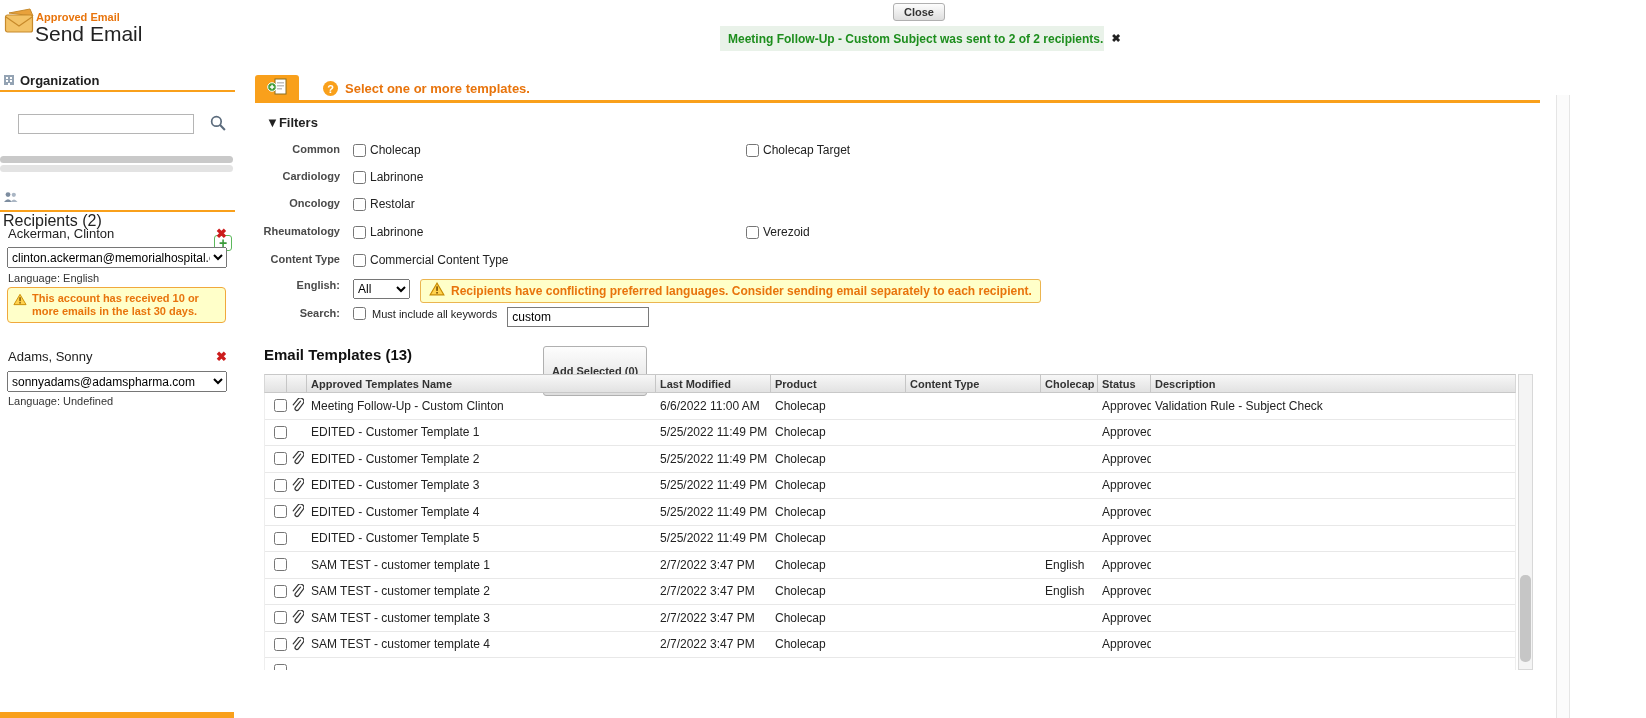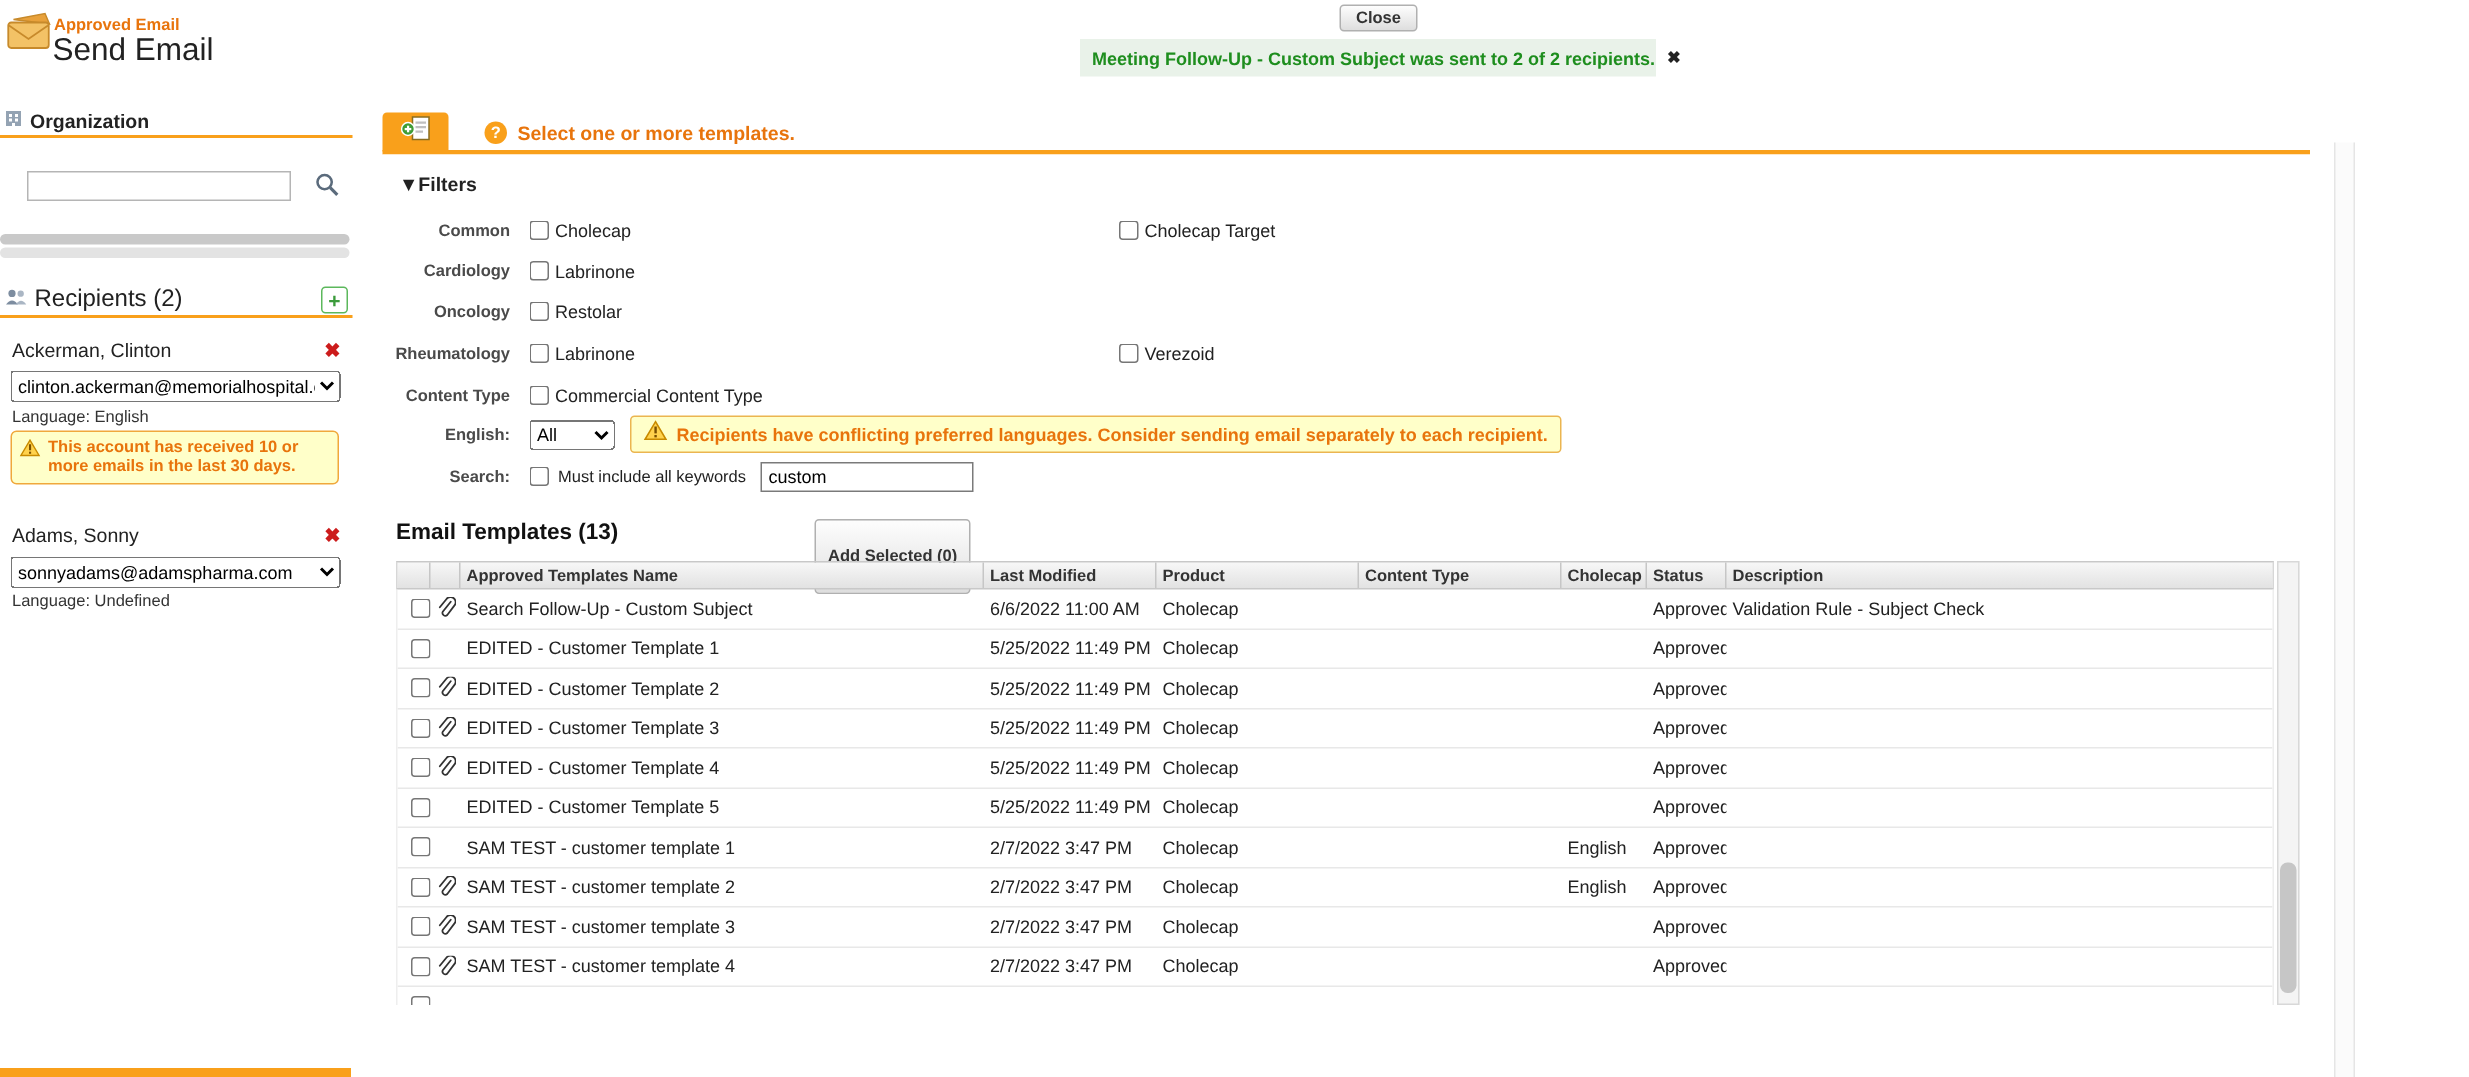--- a/index.html
+++ b/index.html
@@ -22,21 +22,21 @@
   .side-hdr { left:0; top:71px; width:235px; height:21px; border-bottom:2px solid #F9A01B;
     display:flex; align-items:center; gap:5px; padding:0 3px; }
   .side-hdr .t { font-size:13px; font-weight:bold; color:#222; }
   .org-search-input { left:18px; top:114px; width:176px; height:20px; border:1px solid #b5b5b5;
     font-size:12px; padding:0 4px; }
   .mag-btn { left:207px; top:114px; width:22px; height:20px; background:none; border:none; cursor:pointer; }
   .org-scroll { left:0; top:156px; width:233px; }
   .org-scroll .b1 { height:7px; background:#c9c9c9; border-radius:4px; }
   .org-scroll .b2 { height:7px; background:#e3e3e3; border-radius:4px; margin-top:2px; }
   .rec-hdr { left:0; top:189px; width:235px; height:23px; border-bottom:2px solid #F9A01B;
-    display:flex; align-items:center; gap:5px; padding:0 3px; }
+    display:flex; align-items:flex-start; gap:5px; padding:0 3px;flex-direction:column; }
   .add-btn { margin-left:auto; width:18px; height:18px; border:1px solid #5CB85C; border-radius:3px;
     background:#fff; color:#3B9B3B; font-weight:bold; font-size:14px; line-height:14px; cursor:pointer; }
   .rec-name-row { left:8px; width:219px; display:flex; align-items:center; justify-content:space-between; }
   .rec-name { font-size:13px; color:#222; }
   .remove-x { color:#CC1C1C; font-size:13px; font-weight:bold; cursor:pointer; }
   .rec-select { left:7px; width:220px; height:21px; font-size:12px;
     font-family:"Liberation Sans", sans-serif; }
   .rec-lang { left:8px; font-size:11px; color:#333; }
   .acct-warn { left:7px; top:287px; width:219px; background:#FFFFC9; border:1px solid #F0A83C;
     border-radius:4px; padding:4px 5px; display:flex; gap:5px; align-items:flex-start; }
@@ -48,21 +48,21 @@
     border-radius:3px 3px 0 0; display:flex; align-items:center; justify-content:center; cursor:pointer; }
   .orange-line { left:255px; top:100px; width:1285px; height:3px; background:#F9A01B; }
   .hint { left:323px; top:81px; display:flex; align-items:center; gap:7px; }
   .help-ic { width:15px; height:15px; border-radius:50%; background:#F9A01B; color:#fff;
     font-size:11px; font-weight:bold; display:flex; align-items:center; justify-content:center; }
   .hint-text { color:#E8740C; font-weight:bold; font-size:13px; }
 
   .panel { left:255px; top:103px; width:1285px; height:567px; background:#fff; }
   .filters-title { position:absolute; left:11px; top:12px; font-size:13px; font-weight:bold;
     color:#222; cursor:pointer; }
-  .frow { position:absolute; left:0; height:21px; display:flex; align-items:center; width:1100px; }
+  .frow { position:absolute; left:0; height:21px; display:flex; align-items:flex-start; width:1100px; }
   .flabel { width:85px; text-align:right; margin-right:13px; font-size:11px; font-weight:bold; color:#4a4a4a; }
   .fopt { display:flex; align-items:center; gap:4px; font-size:12px; color:#222; }
   .fopt.first { width:393px; }
   .lang-select { width:57px; height:20px; font-size:12px; font-family:"Liberation Sans", sans-serif; }
   .lang-warn { margin-left:10px; display:flex; align-items:center; gap:6px; background:#FFFFC9;
     border:1px solid #EBB550; border-radius:3px; padding:2px 8px; }
   .lang-warn .wtxt { font-size:12px; font-weight:bold; color:#E8740C; white-space:nowrap; }
   .kw-label { font-size:11px; color:#222; margin-left:2px; }
   .search-input { margin-left:10px; width:142px; height:20px; border:1px solid #7a7a7a;
     font-size:12px; padding:0 4px; }
@@ -301,21 +301,21 @@
     <div>
           <input type="checkbox" style="">
         </div>
     <div>
           <span class="clip">
       <svg width="13" height="15" viewBox="0 0 13 15">
               <path d="M9.5 3.2 L4.3 9.6 a1.9 1.9 0 0 0 2.9 2.4 L12 5.6 A3.4 3.4 0 0 0 6.7 1.3 L2.2 6.8" fill="none" stroke="#333" stroke-width="1.2" stroke-linecap="round"></path>
             </svg>
     </span>
         </div>
-    <div>Search Follow-Up - Custom Subject</div>
+    <div>Meeting Follow-Up - Custom Clinton</div>
     <div>6/6/2022 11:00 AM</div>
     <div>Cholecap</div>
     <div></div>
     <div></div>
     <div>Approved</div>
     <div>Validation Rule - Subject Check</div>
   </div>
 
   <div class="trow grid">
     <div>

